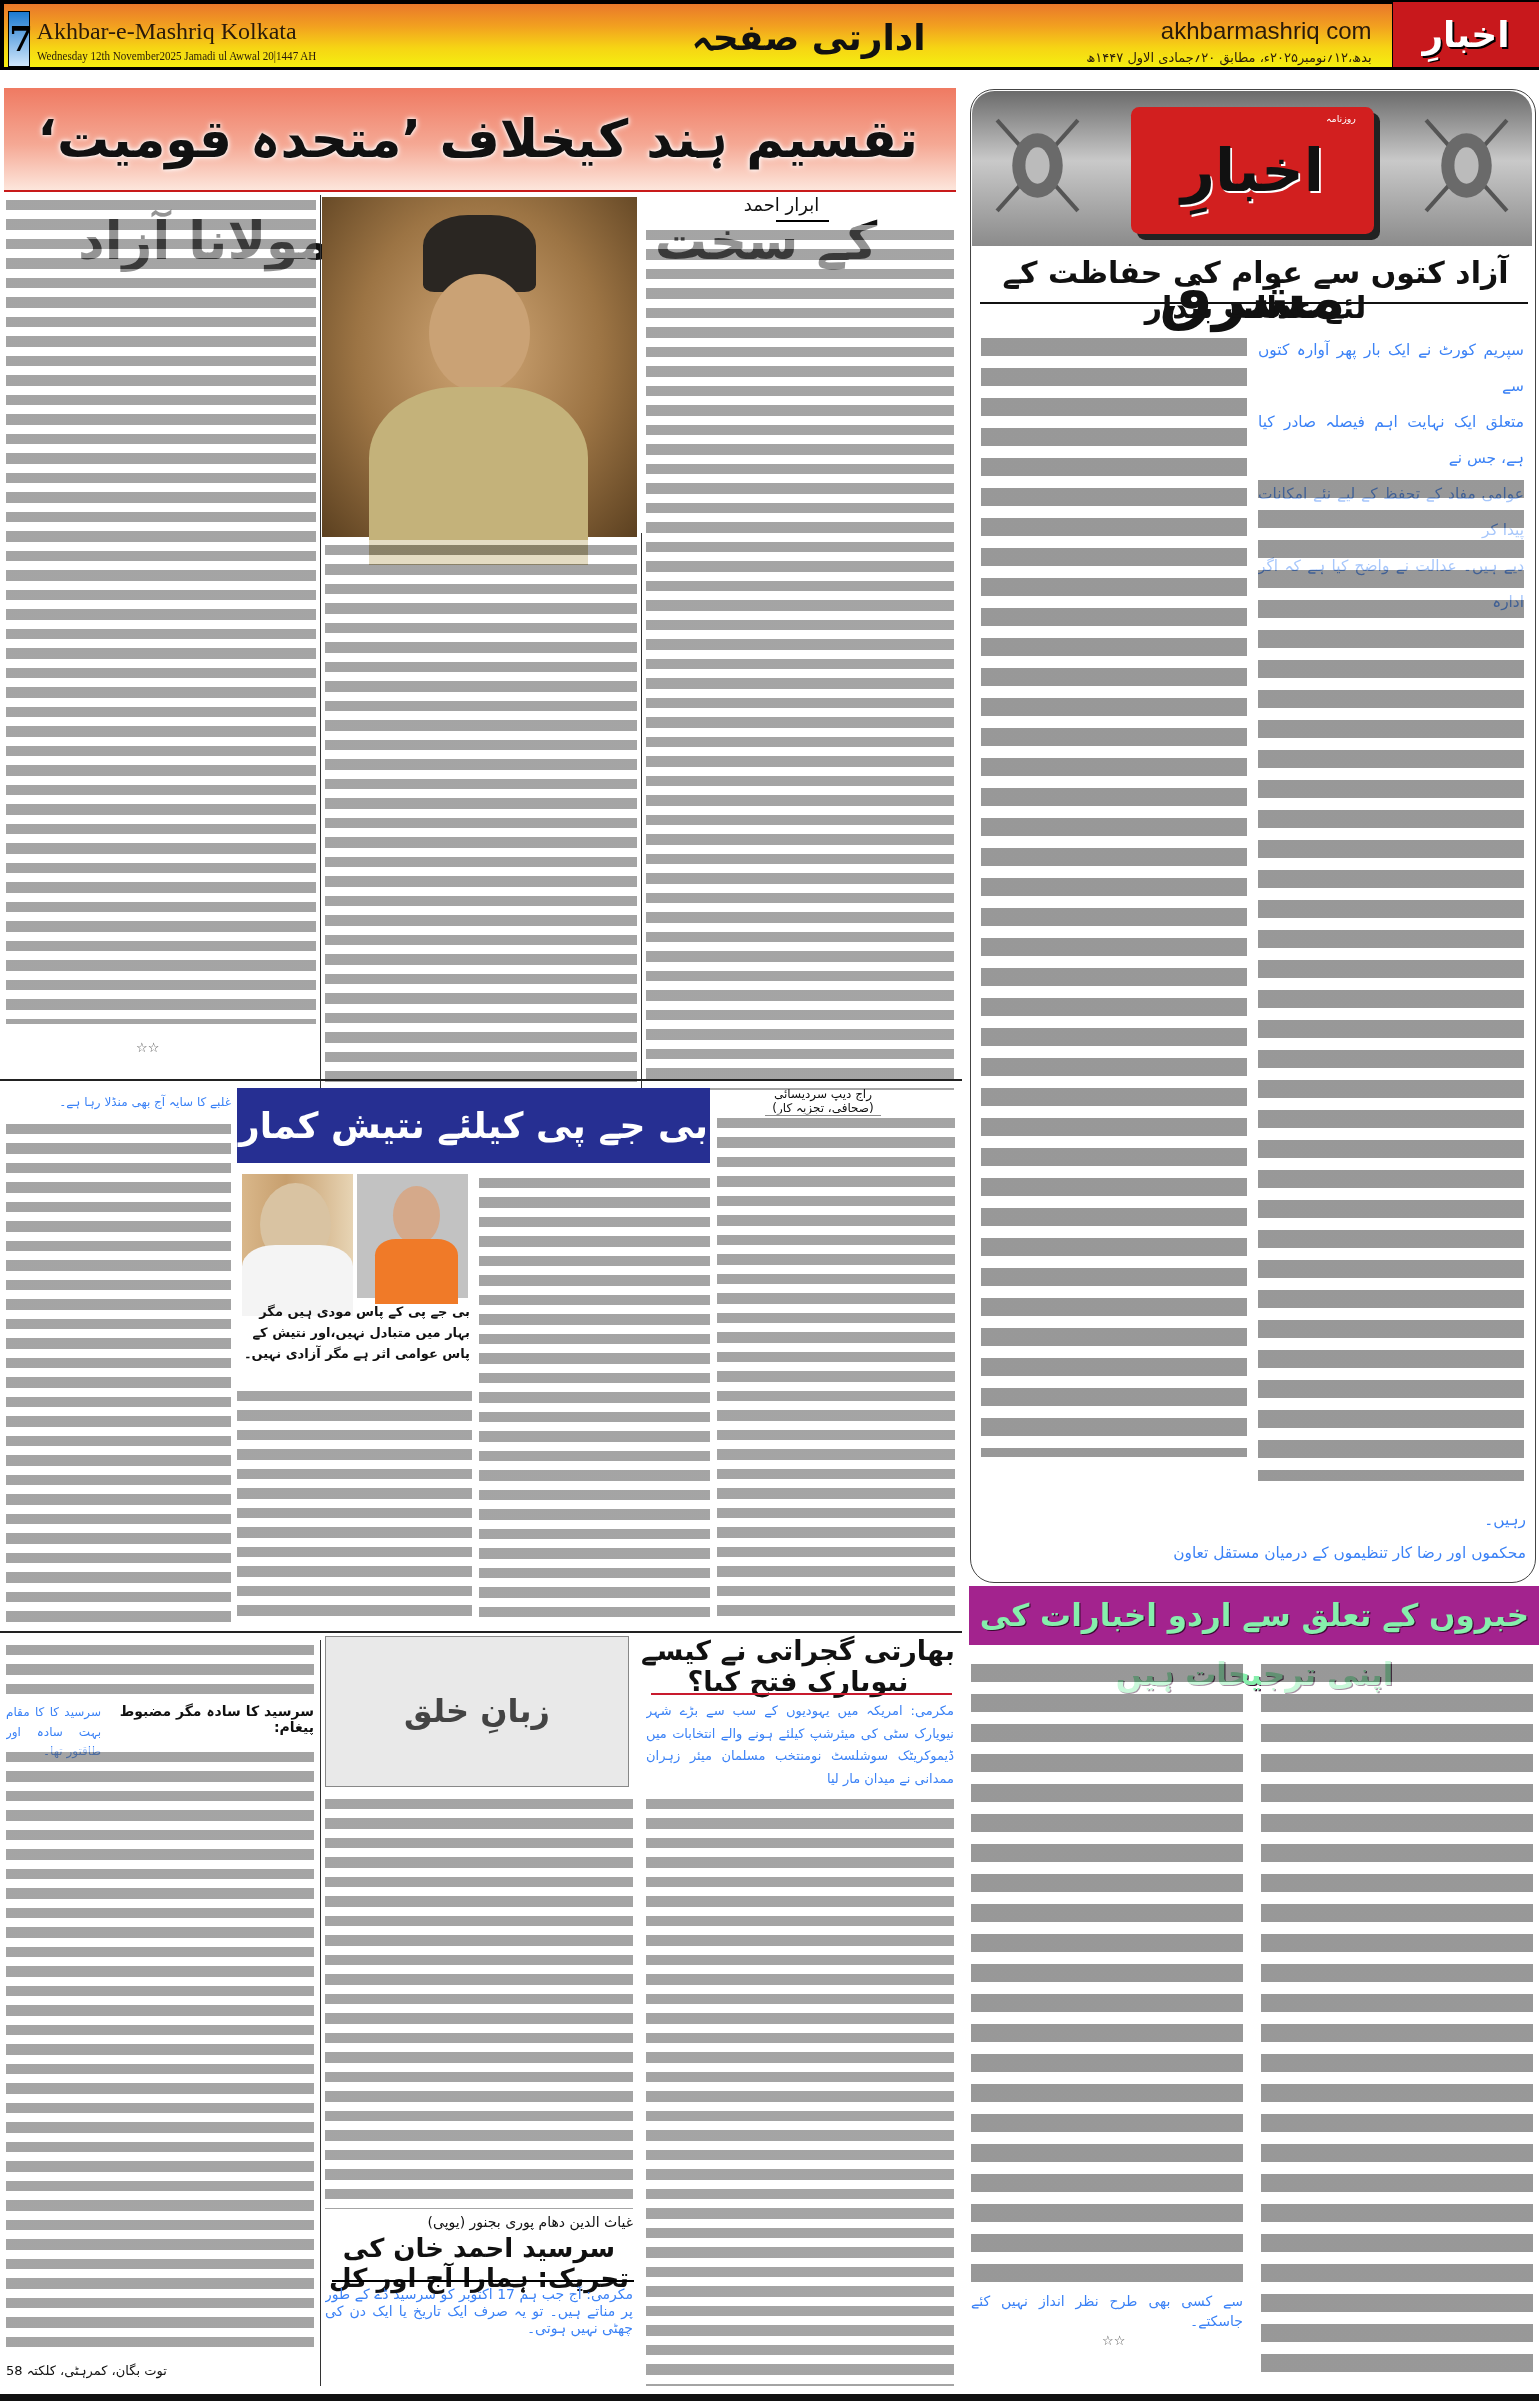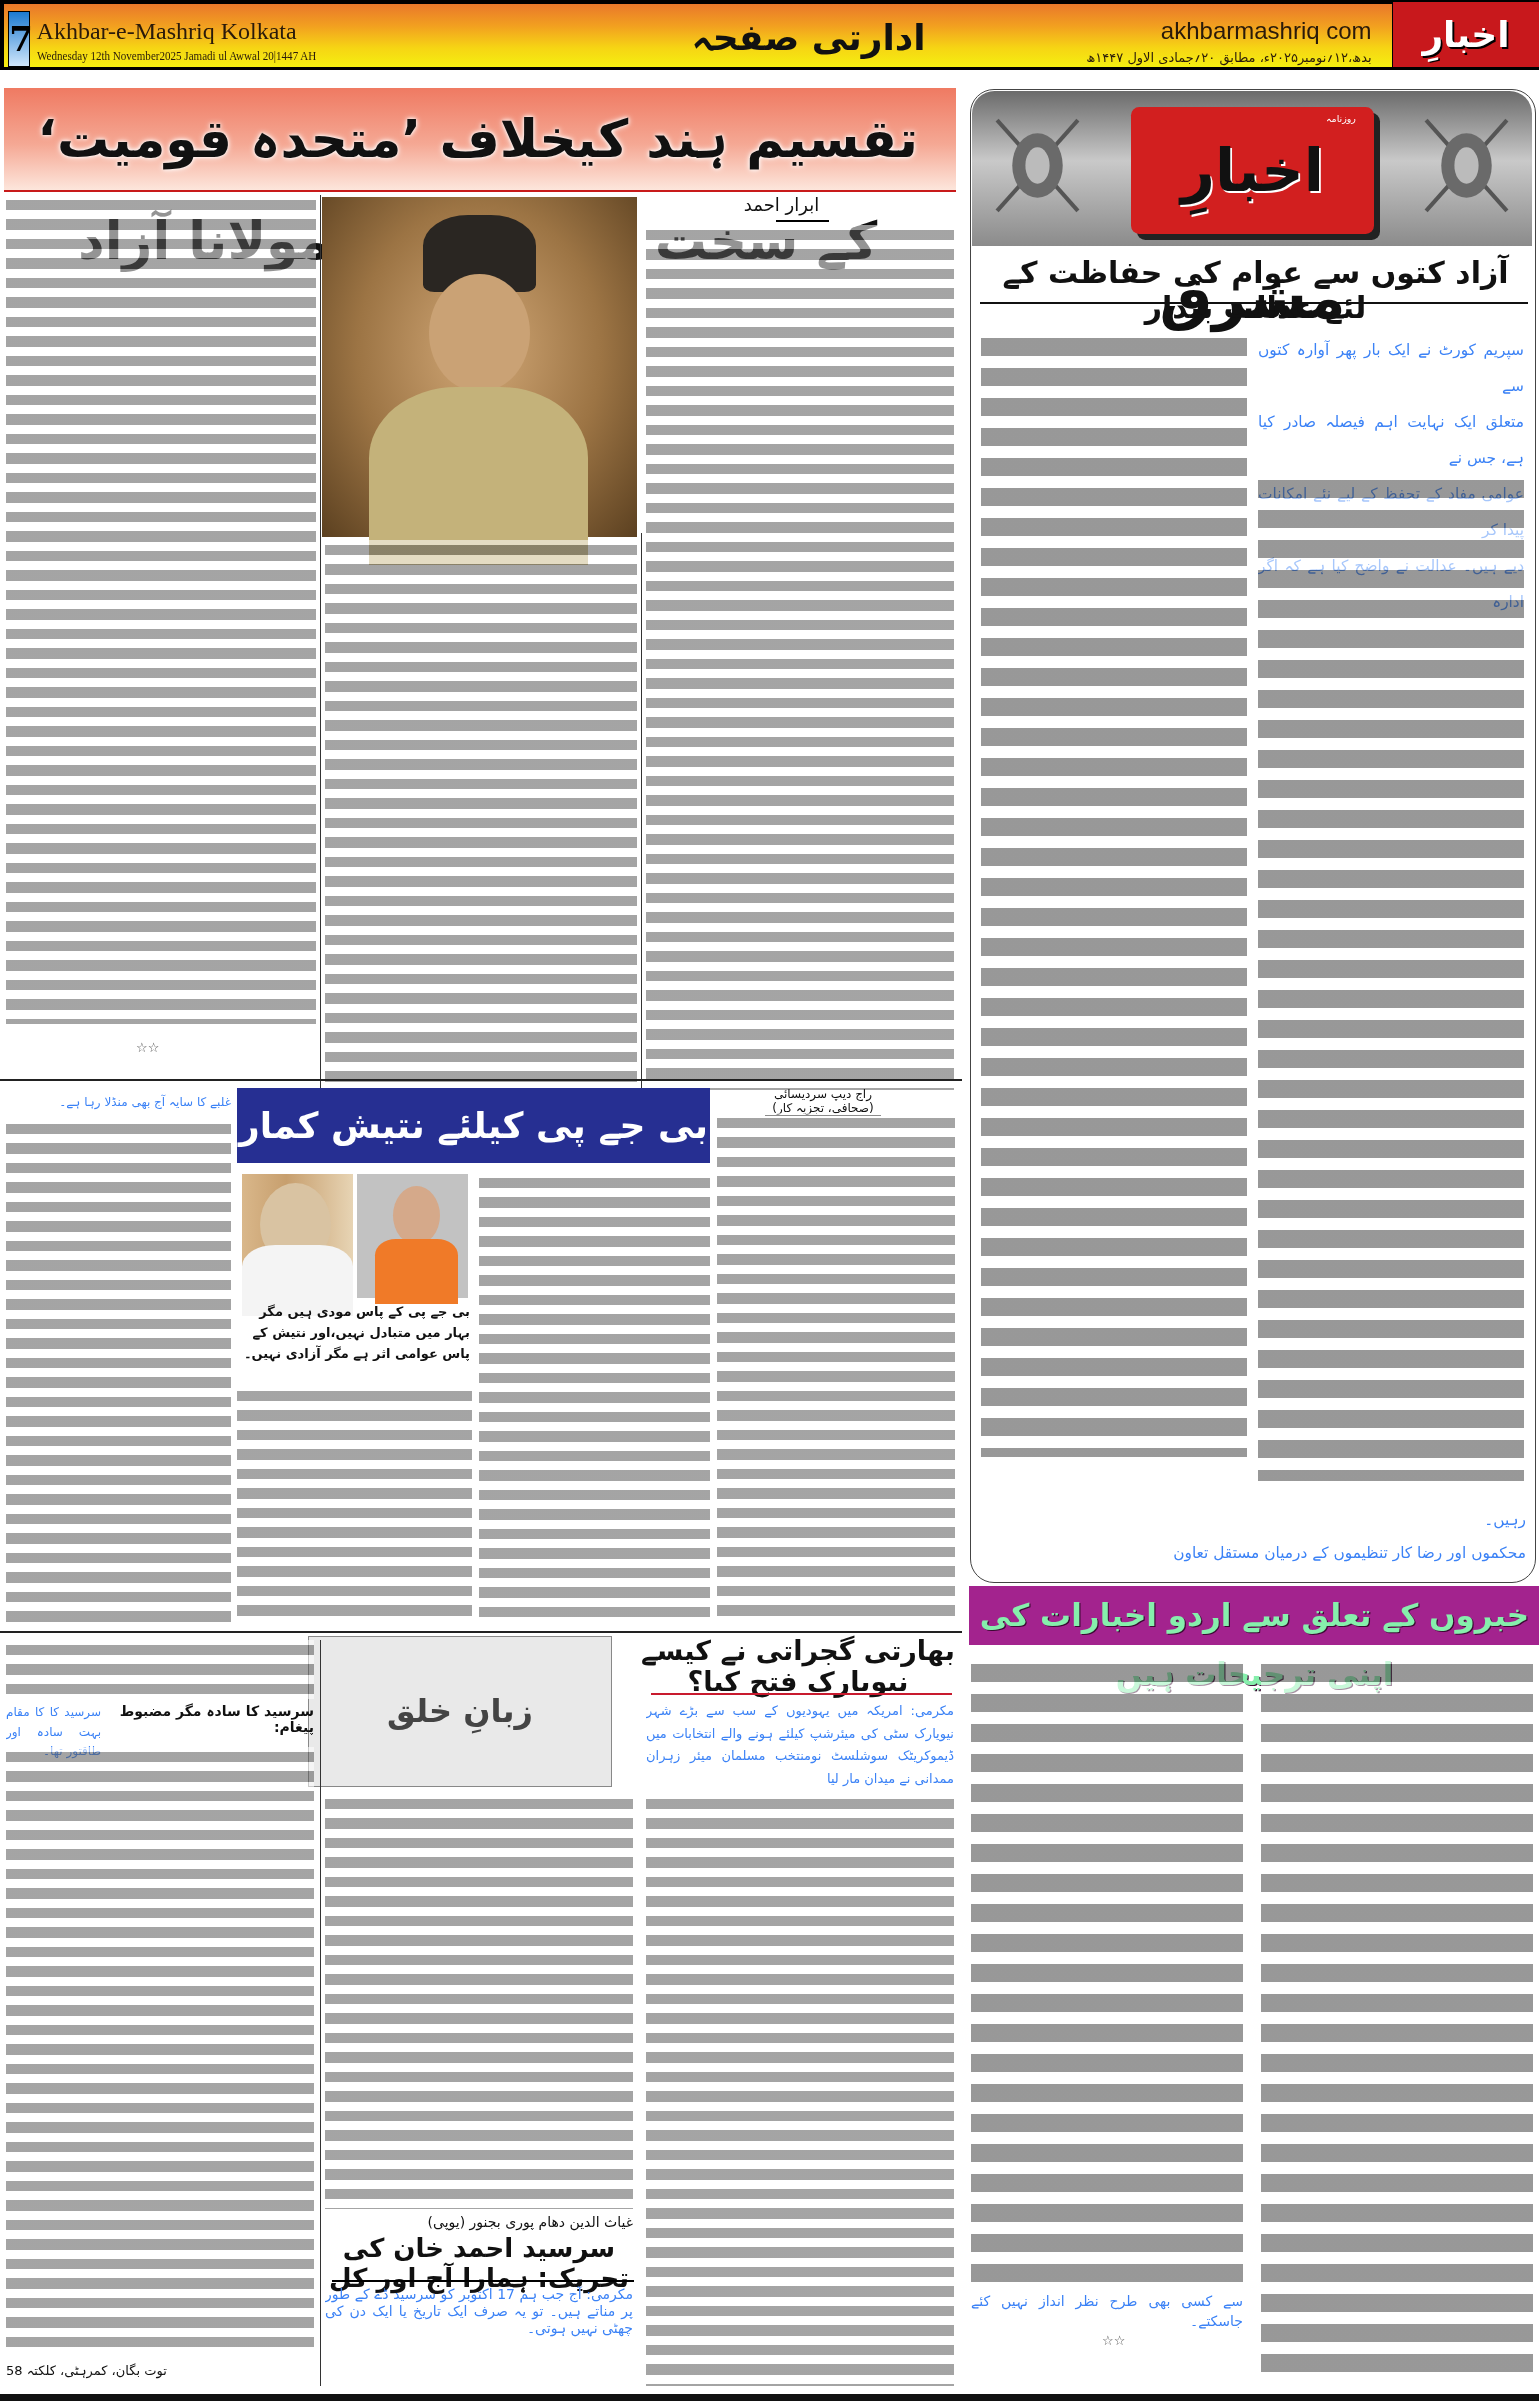--- a/index.html
+++ b/index.html
@@ -71,21 +71,21 @@
   #bjp-banner-text { left:0; top:0; width:473px; height:75px; line-height:75px; color:#fff; font-size:36px; font-weight:bold;
     text-align:center; direction:rtl; }
   #bjp-photo-left { left:242px; top:1174px; width:111px; height:124px; background:linear-gradient(90deg,#d9b78a,#c79f6e 40%,#e7d4b4); }
   #bjp-photo-right { left:357px; top:1174px; width:111px; height:124px; background:#c2c2c2; }
   #bjp-caption { left:239px; top:1301px; width:231px; direction:rtl; text-align:right; font-size:13px; font-weight:bold; line-height:21px; }
   #bjp-byline { left:765px; top:1087px; width:116px; text-align:center; direction:rtl; font-size:12px; border-bottom:1.8px solid #000; }
 
   
   #gujrati-head { left:641px; top:1635px; width:314px; text-align:center; direction:rtl; font-size:27px; font-weight:bold; }
   #gujrati-rule { left:651px; top:1693px; width:301px; height:2.4px; background:#c81a2e; }
-  #cartoon { left:308px; top:1636px; width:302px; height:149px; background:#e9e9e9; border:1.8px solid #888; }
+  #cartoon { left:325px; top:1636px; width:302px; height:149px; background:#e9e9e9; border:1.8px solid #888; }
   #cartoon-text { left:0; top:0; width:302px; height:149px; text-align:center; line-height:149px; font-size:32px; font-weight:bold; color:#444; direction:rtl; }
 
   
   #syed-byline { left:325px; top:2214px; width:308px; direction:rtl; text-align:right; font-size:14px; }
   #syed-head { left:325px; top:2233px; width:308px; direction:rtl; text-align:center; font-size:26px; font-weight:bold; }
   #syed-rule { left:332px; top:2280px; width:302px; height:1.8px; background:#000; }
 
   #footer-addr { left:6px; top:2363px; direction:rtl; font-size:13px; }
   #footer-bar { left:0; top:2394px; width:1540px; height:7.7px; background:#111; }
 

